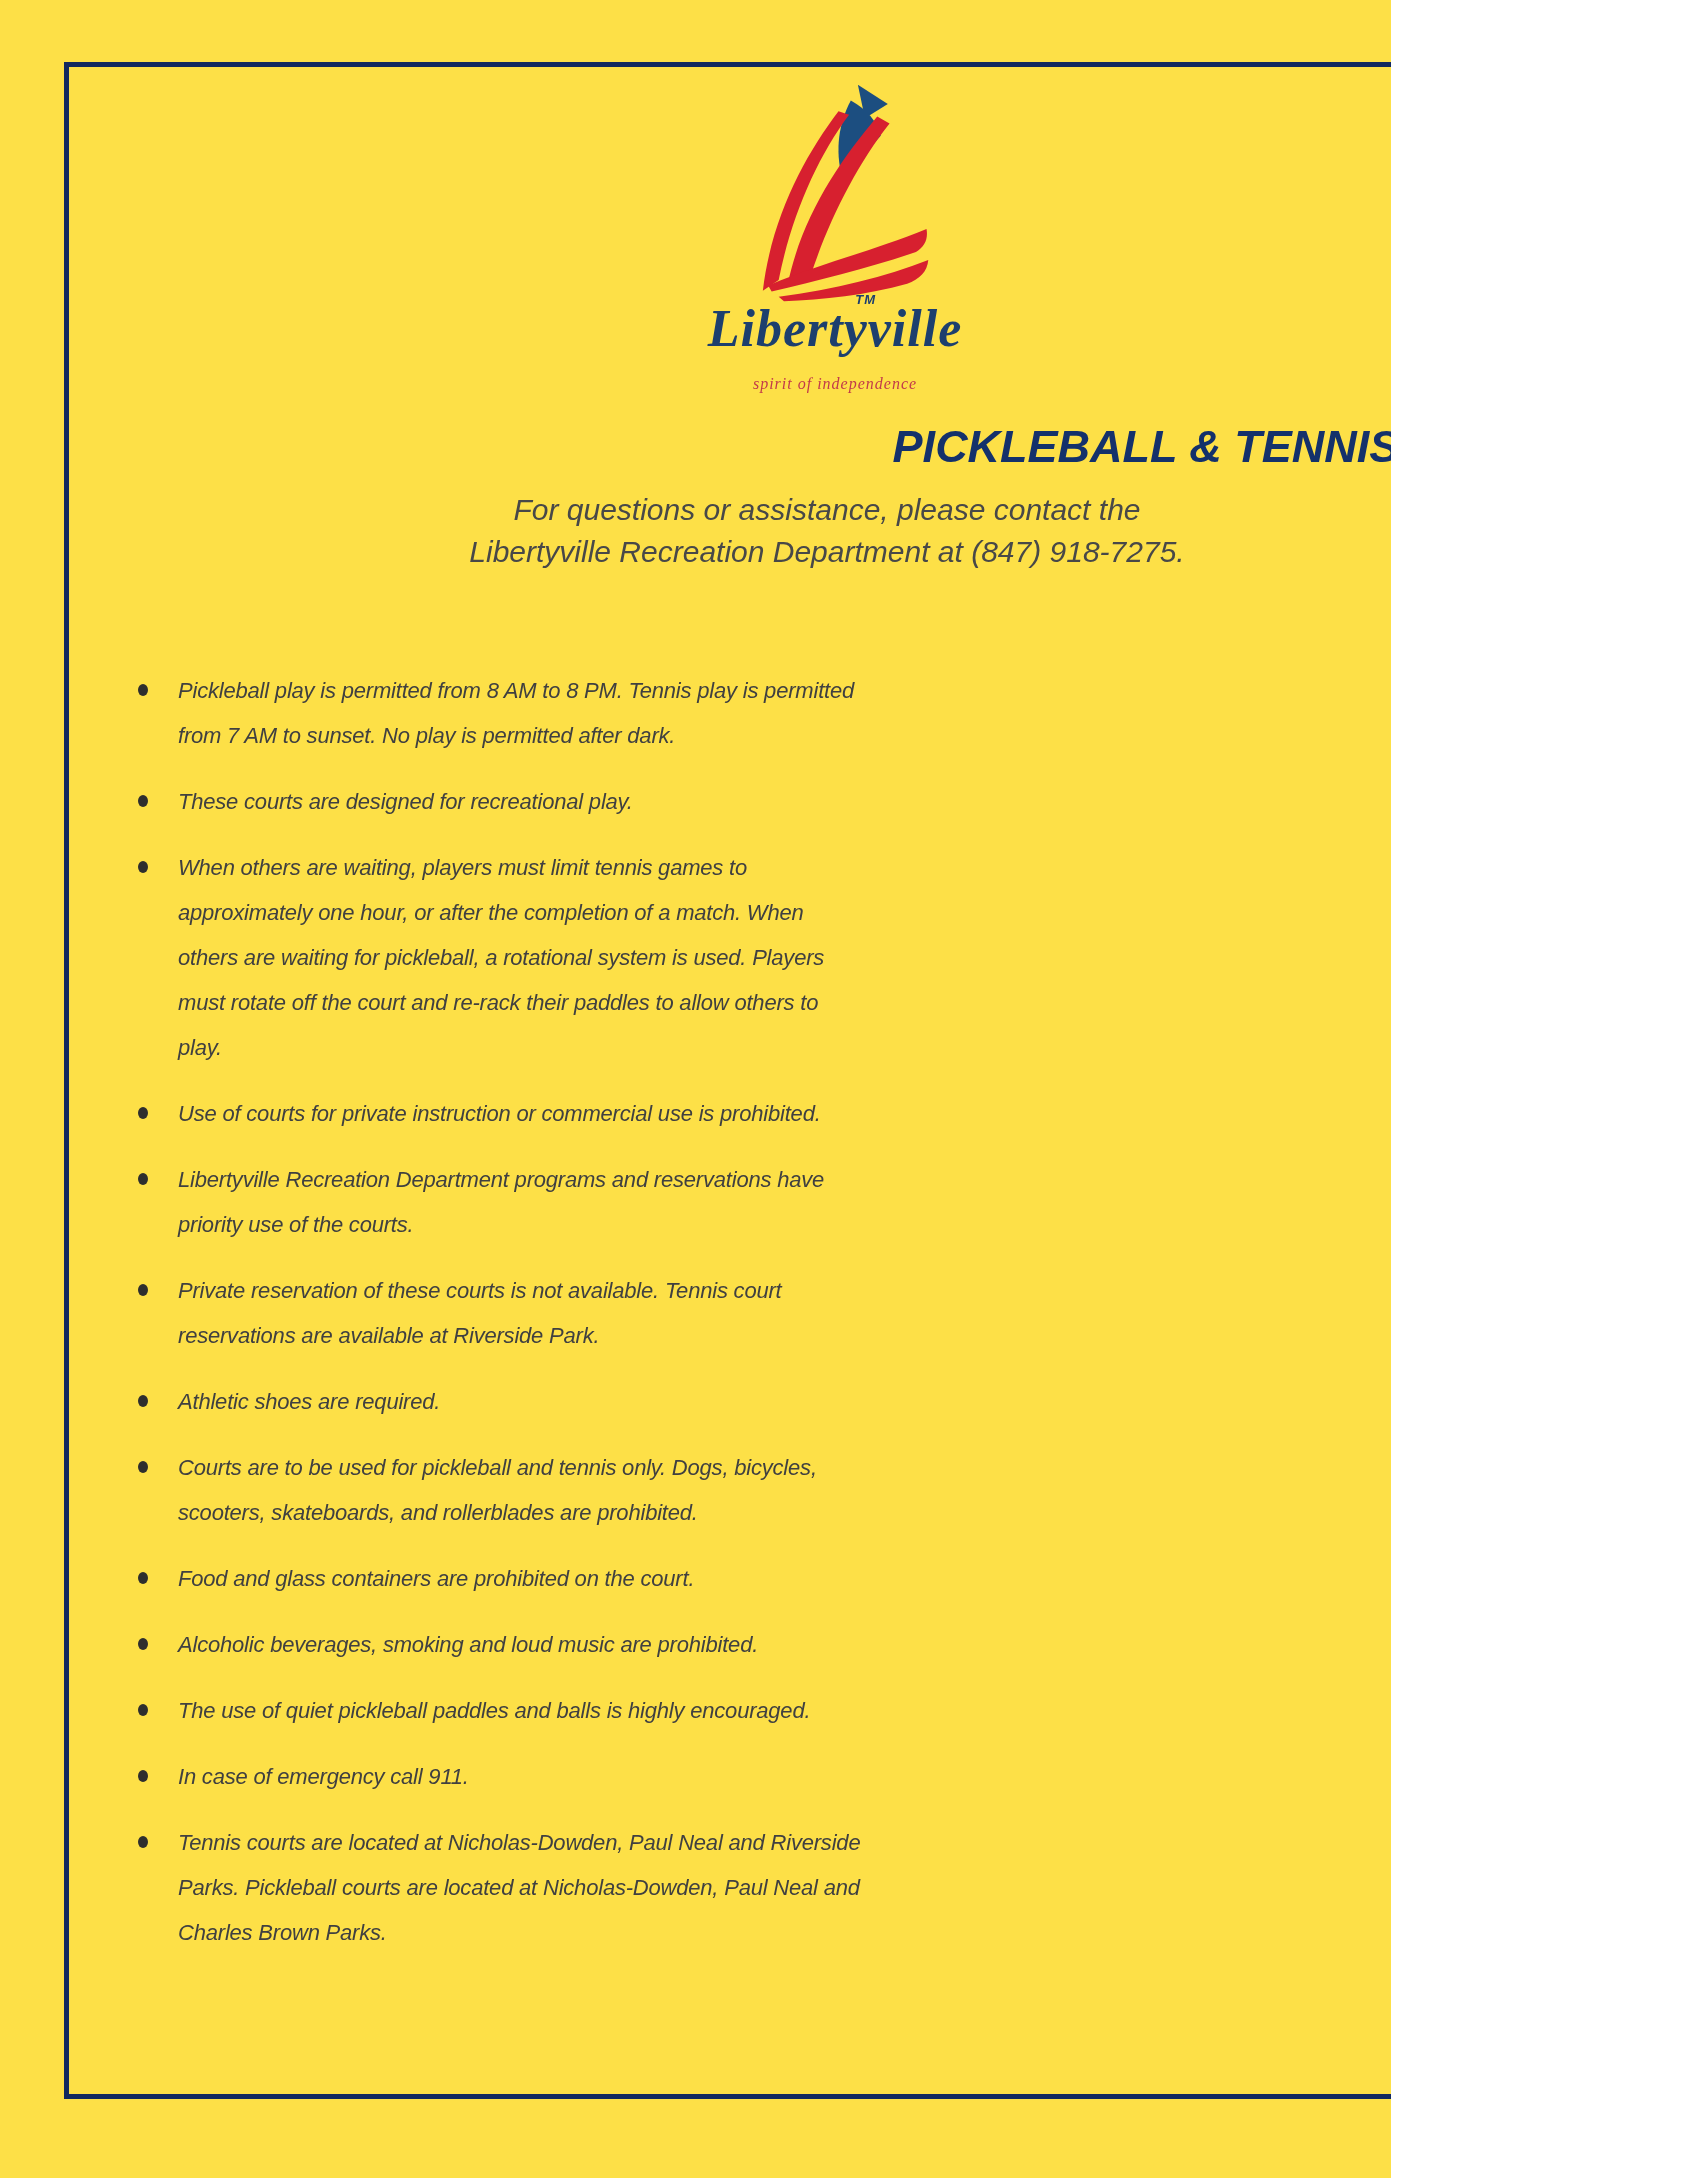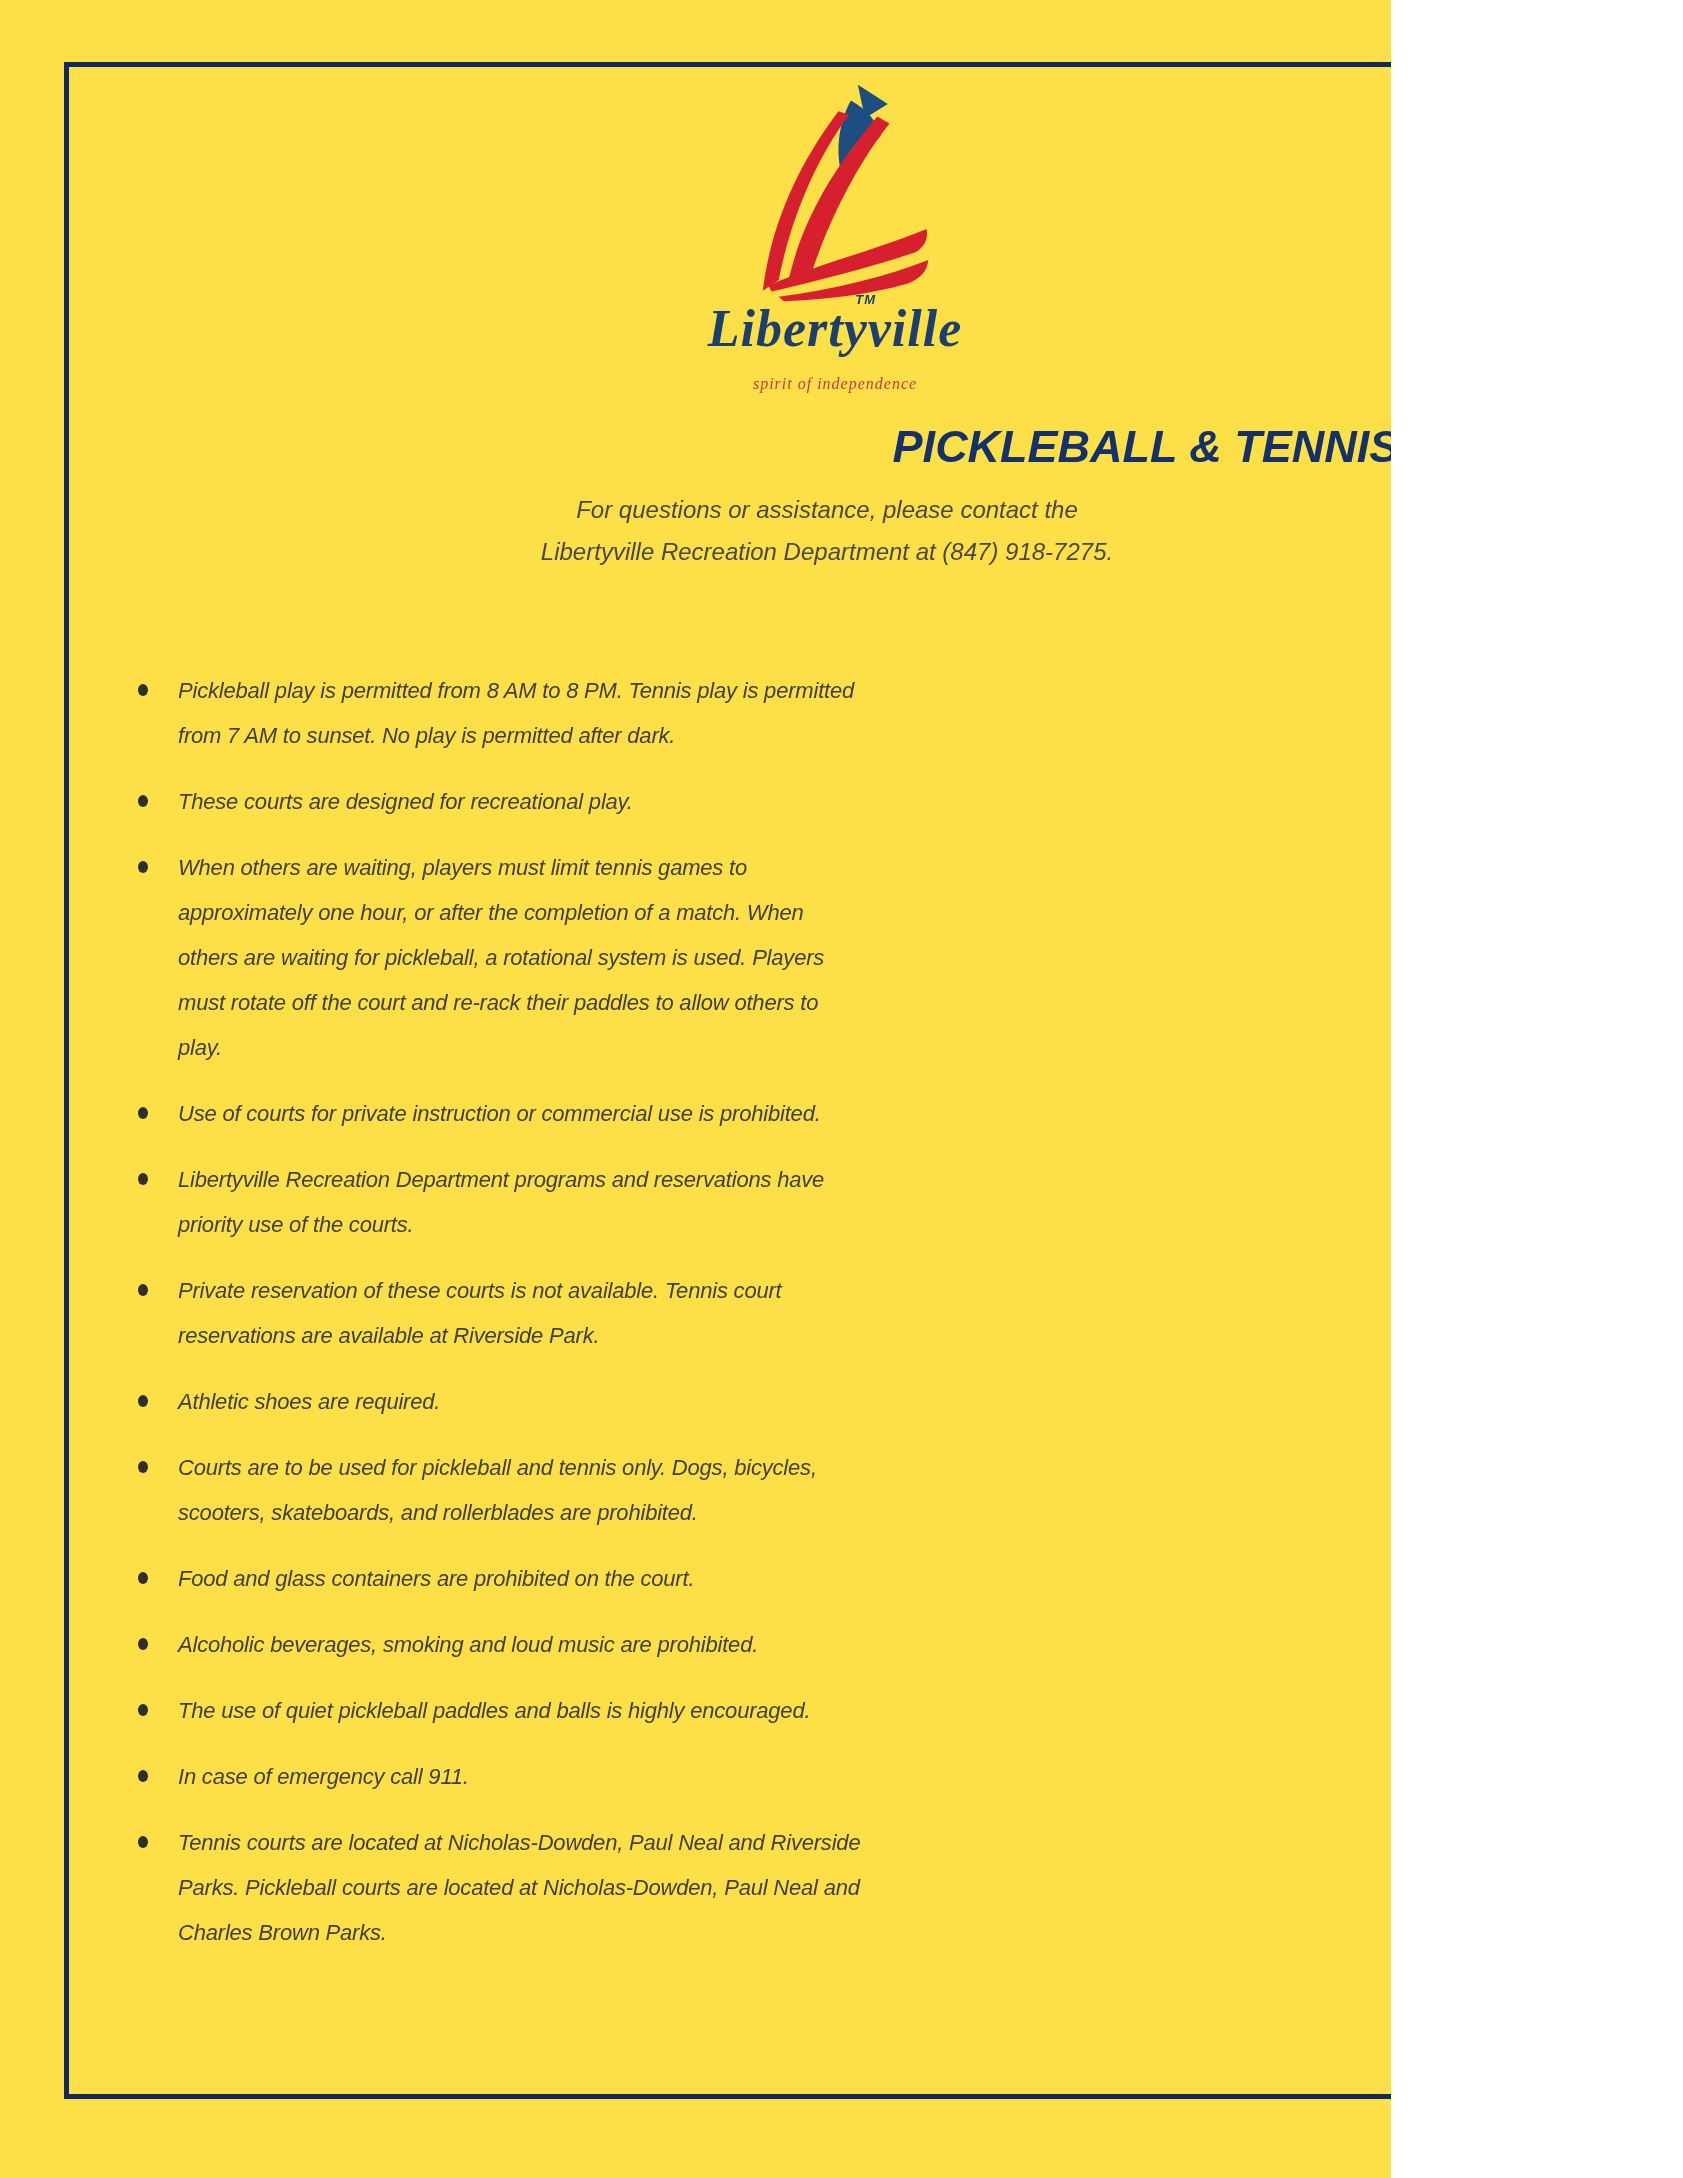--- a/index.html
+++ b/index.html
@@ -68,21 +68,21 @@
     margin: 28px 0 0 0;
     text-align: right;
     font-size: 45px;
     font-weight: 700;
     letter-spacing: 0px;
     color: var(--title-navy, #14316b);
   }
   .subtitle {
     margin: 16px 16px 0 0;
     text-align: center;
-    font-size: 24px;
+    font-size: 30px;
     line-height: 42px;
     color: var(--subtitle-text, #484848);
   }
   .rules {
     list-style: none;
     margin: 95px 0 0 0;
     padding: 0 59px 0 57px;
   }
   .rules li {
     display: flex;

